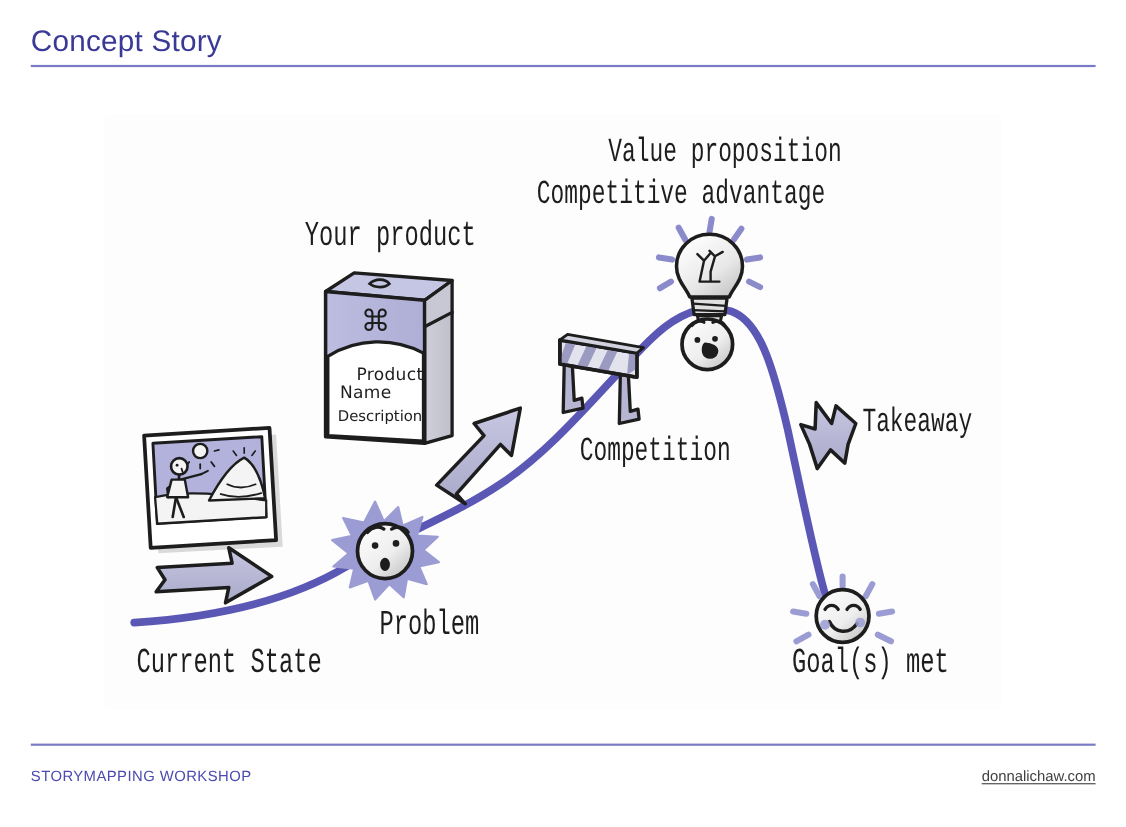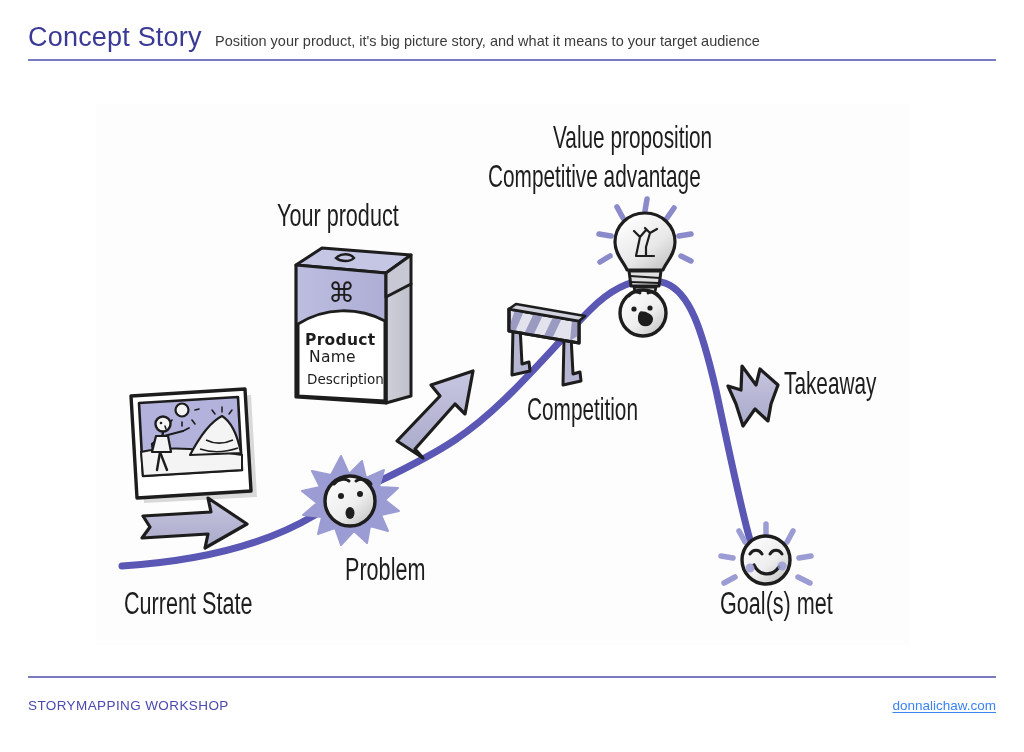--- a/index.html
+++ b/index.html
@@ -62,21 +62,21 @@
     left: 28px; top: 22px;
     font-size: 13.5px;
     letter-spacing: 0.4px;
     color: #4a4ab0;
     white-space: nowrap;
   }
   #footer-link {
     position: absolute;
     right: 28px; top: 22px;
     font-size: 13.5px;
-    color: #3b82f6;
+    color: #404040;
     text-decoration: underline;
     text-underline-offset: 2px;
     white-space: nowrap;
     cursor: pointer;
   }
 
   
   #canvas-panel {
     position: absolute;
     left: 95px; top: 104px;
@@ -88,21 +88,21 @@
     left: 0; top: 0;
     width: 1024px; height: 752px;
     pointer-events: none;
   }
 
   
   .hand {
     position: absolute;
     color: #1d1d1d;
     white-space: nowrap;
-    font-family: Liberation Sans, sans-serif;
+    font-family: Liberation Mono, monospace;
     font-weight: 400;
     transform-origin: left top;
   }
   .hand-squeeze {
     display: inline-block;
     transform: scaleX(0.80) scaleY(1.18);
     transform-origin: left top;
   }
 
   #label-your-product { left: 277px; top: 198px; font-size: 27px; text-align: center; }
@@ -115,31 +115,30 @@
   #label-goals        { left: 720px; top: 586px; font-size: 27px; }
 
   
   .boxtext {
     position: absolute;
     color: #1d1d1d;
     white-space: nowrap;
     font-family: "DejaVu Sans", sans-serif;
     text-align: center;
   }
-  #box-product-name-1 { left: 305px; top: 331px; font-size: 15.5px; font-weight: 700; letter-spacing: 0.3px; }
+  #box-product-name-1 { left: 324px; top: 331px; font-size: 15.5px; font-weight: 400; letter-spacing: 0.3px; }
   #box-product-name-2 { left: 309px; top: 348px; font-size: 15.5px; font-weight: 400; letter-spacing: 0.3px; }
   #box-description    { left: 307px; top: 371px; font-size: 13.5px; }
   #box-cmd-symbol     { left: 328px; top: 277px; font-size: 27px; color: #1d1d1d; }
 </style>
 </head>
 <body>
 
 <div id="header">
   <div id="page-title">Concept Story</div>
-  <div id="page-subtitle">Position your product, it's big picture story, and what it means to your target audience</div>
   <div id="header-rule"></div>
 </div>
 
 <div id="canvas-panel"></div>
 
 <svg id="story-svg" viewBox="0 0 1024 752" xmlns="http://www.w3.org/2000/svg">
   <defs>
     <linearGradient id="gradArrow" x1="0" y1="0" x2="0" y2="1">
       <stop offset="0%" stop-color="#c7c7e2"></stop>
       <stop offset="100%" stop-color="#a9a9c9"></stop>

